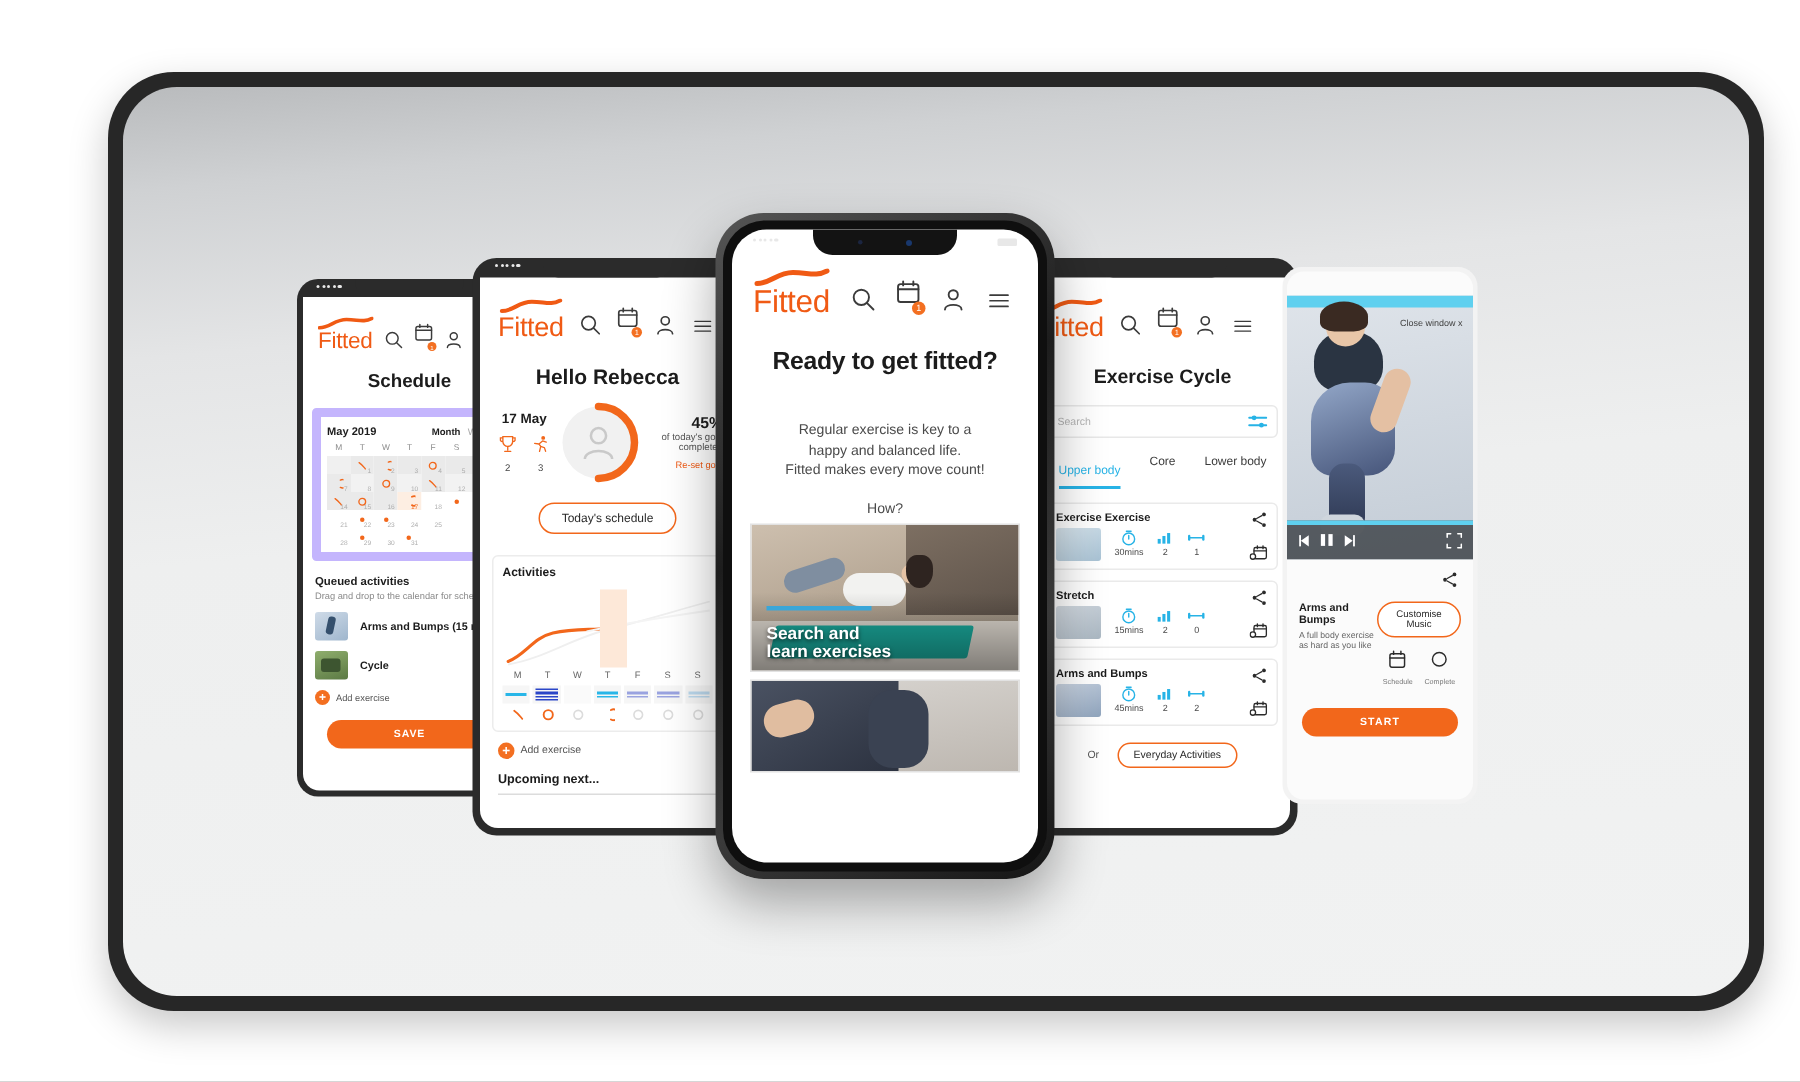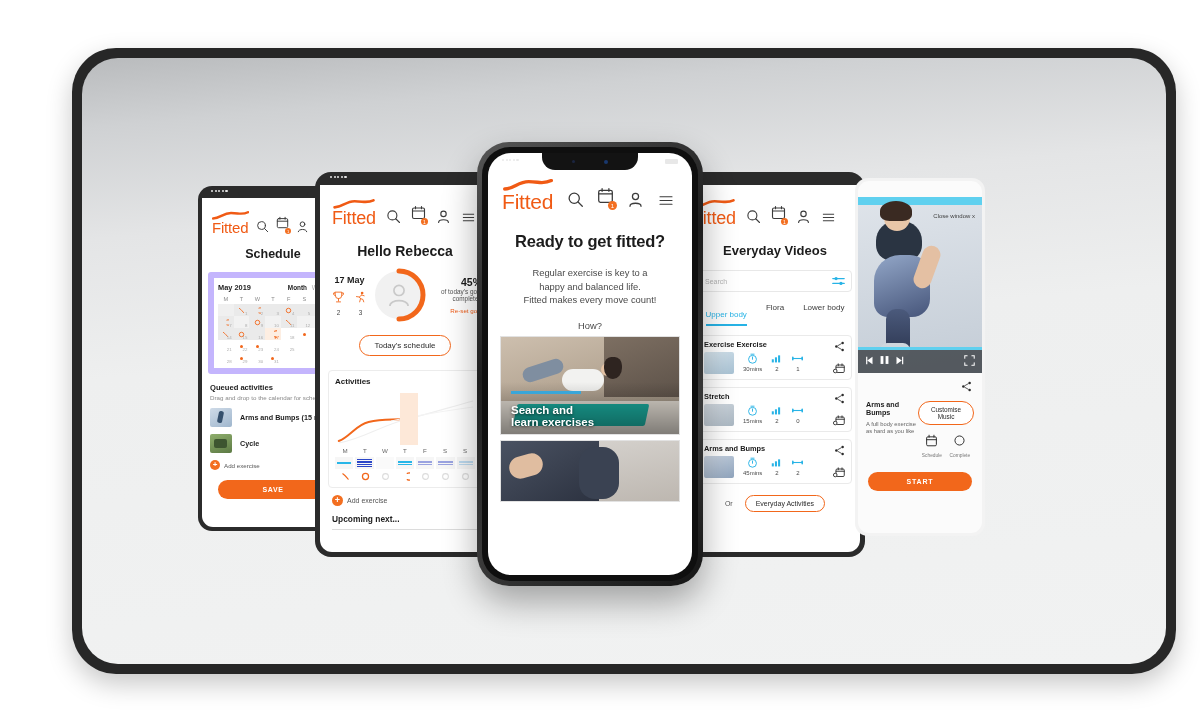--- a/index.html
+++ b/index.html
@@ -493,37 +493,37 @@
         </div>
         <svg width="15" height="15" viewBox="0 0 20 20" style="margin-bottom:3px;">
           <circle cx="10" cy="6.5" r="3.6" class="ic"></circle>
             <path d="M3.5 18 C3.5 13.2 16.5 13.2 16.5 18" class="ic"></path>
         </svg>
         <svg width="15" height="13" viewBox="0 0 20 20" style="margin-bottom:3px;">
           <path d="M2 5 H18 M2 10 H18 M2 15 H18" class="ic"></path>
         </svg>
       </div>
 
-      <div class="title" style="font-size:13px;margin-top:16px;">Everyday Videos</div>
+      <div class="title" style="font-size:13px;margin-top:16px;">Exercise Cycle</div>
 
       <div style="margin:12px 8px 0 8px;border:1px solid #e8e8e8;border-radius:4px;height:20px;display:flex;align-items:center;justify-content:space-between;padding:0 6px;">
         <span style="font-size:7px;color:#b4b4b4;">Search</span>
         <svg width="13" height="12" viewBox="0 0 16 14">
           <path d="M1 4 H15 M1 10 H15" stroke="#27b3e6" stroke-width="1.6" stroke-linecap="round"></path>
           <circle cx="5" cy="4" r="2" fill="#27b3e6"></circle>
             <circle cx="11" cy="10" r="2" fill="#27b3e6"></circle>
         </svg>
       </div>
 
       <div style="display:flex;justify-content:space-around;margin-top:11px;padding:0 6px;">
         <div style="">
           <span style="font-size:8px;color:#27b3e6;white-space:nowrap;">Upper body</span>
           <div style="height:1.6px;background:#27b3e6;margin-top:3px;"></div>
         </div>
-        <span style="font-size:8px;color:#3b3b3b;">Flora</span>
+        <span style="font-size:8px;color:#3b3b3b;">Core</span>
         <span style="font-size:8px;color:#3b3b3b;white-space:nowrap;">Lower body</span>
       </div>
 
       <div class="vrow" style="margin:9px 8px 0 8px;padding:4px 5px 5px 5px;">
         <div style="font-size:7.4px;font-weight:700;color:#1c1c1c;">Exercise Exercise</div>
         <div style="display:flex;align-items:center;gap:9px;margin-top:3px;">
           <div style="width:30px;height:22px;border-radius:2px;background:linear-gradient(150deg,#dbe8f0,#a8c2d4);"></div>
           <div class="stat">
             <svg width="11" height="11" viewBox="0 0 14 14">
                 <circle cx="7" cy="8" r="5" stroke="#27b3e6" stroke-width="1.2" fill="none"></circle>
@@ -763,21 +763,21 @@
           <circle cx="10" cy="6.5" r="3.6" class="ic" stroke-width="1.6"></circle>
             <path d="M3.5 18 C3.5 13.2 16.5 13.2 16.5 18" class="ic" stroke-width="1.6"></path>
         </svg>
         <svg width="18" height="15" viewBox="0 0 20 20" style="margin-bottom:4px;">
           <path d="M2 5 H18 M2 10 H18 M2 15 H18" class="ic" stroke-width="1.7"></path>
         </svg>
       </div>
 
       <div class="title" style="font-size:16.5px;margin-top:20px;letter-spacing:-.2px;">Ready to get fitted?</div>
 
-      <div style="text-align:center;margin-top:15px;color:#4a4a4a;font-size:9.4px;line-height:1.45;">
+      <div style="text-align:center;margin-top:28px;color:#4a4a4a;font-size:9.4px;line-height:1.45;">
         <div>Regular exercise is key to a</div>
         <div>happy and balanced life.</div>
         <div>Fitted makes every move count!</div>
       </div>
       <div style="text-align:center;margin-top:13px;color:#4a4a4a;font-size:9.4px;">How?</div>
 
 
       <div class="ph" style="margin:5px 12px 0 12px;height:97px;border:1px solid #e2e2e2;
                   background:linear-gradient(165deg,#cdbfae 0%,#b6a795 45%,#8f8578 100%);">
         <div style="position:absolute;right:0;top:0;width:42%;height:62%;background:linear-gradient(160deg,#7d6f62,#5d5249);"></div>

